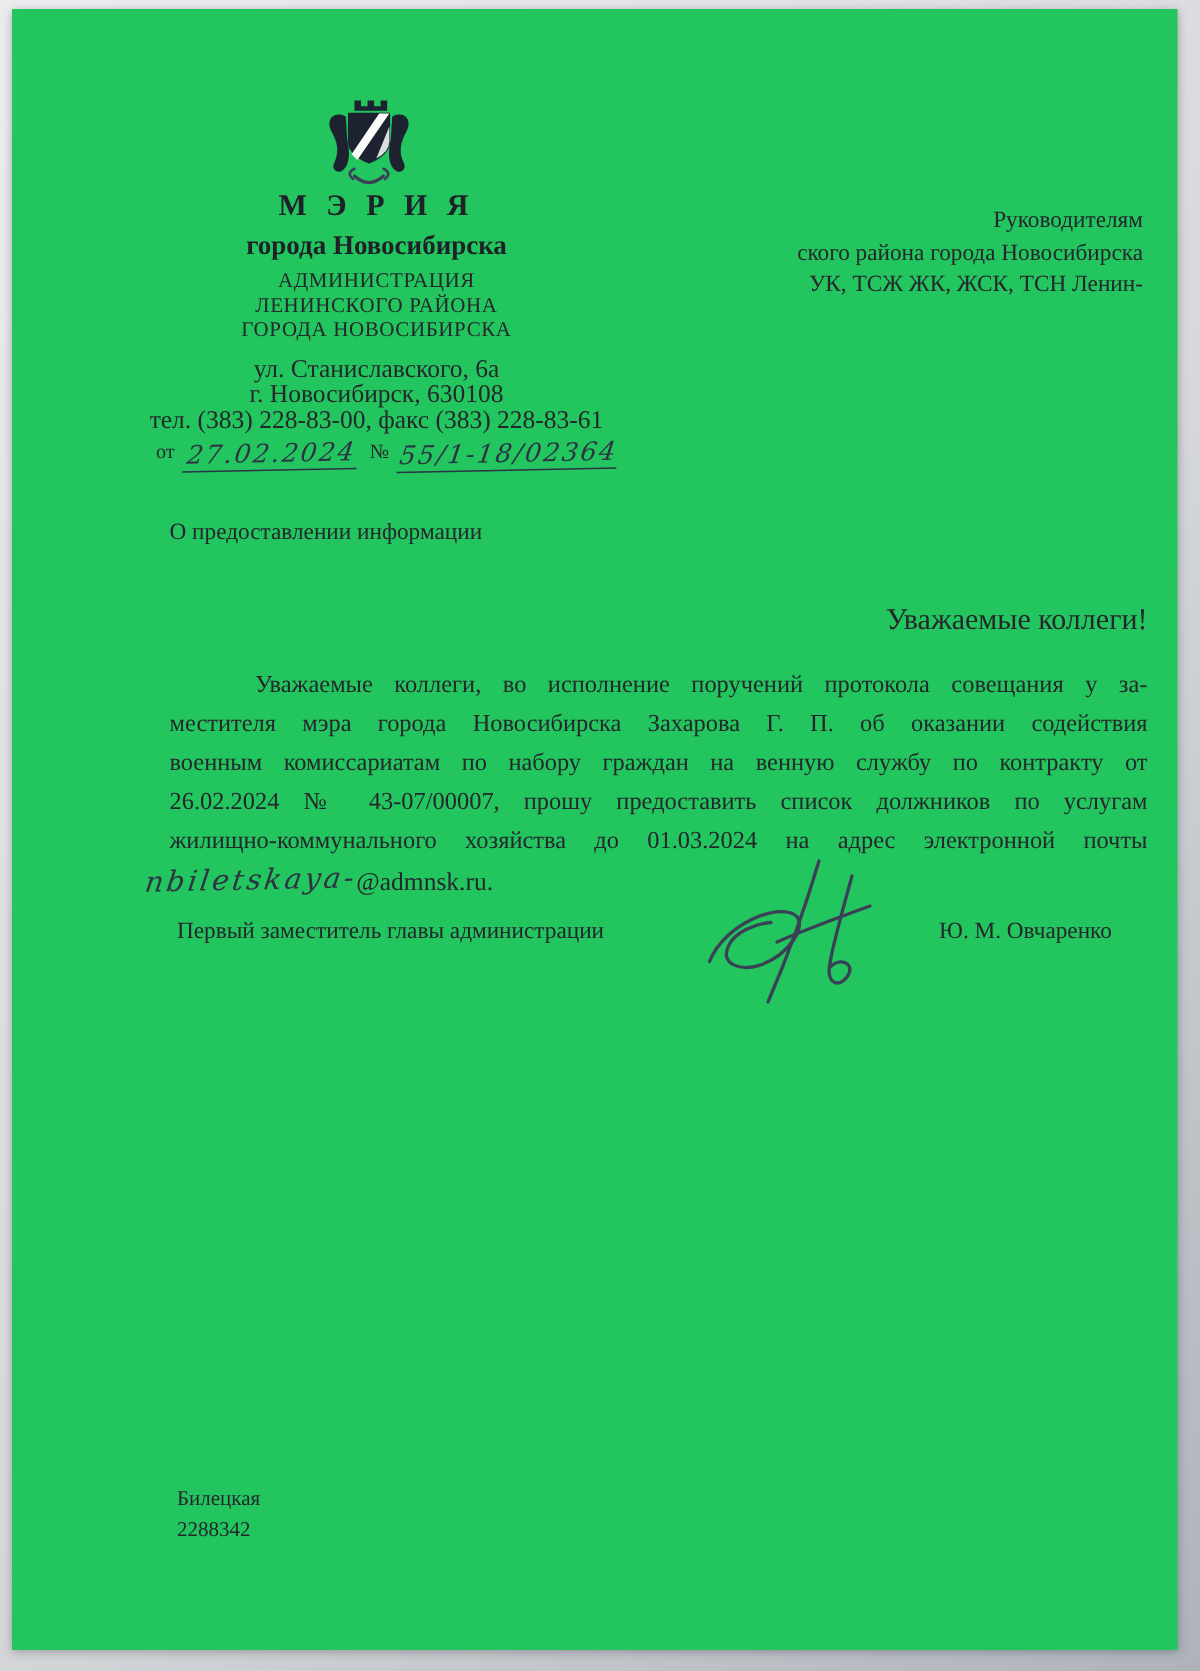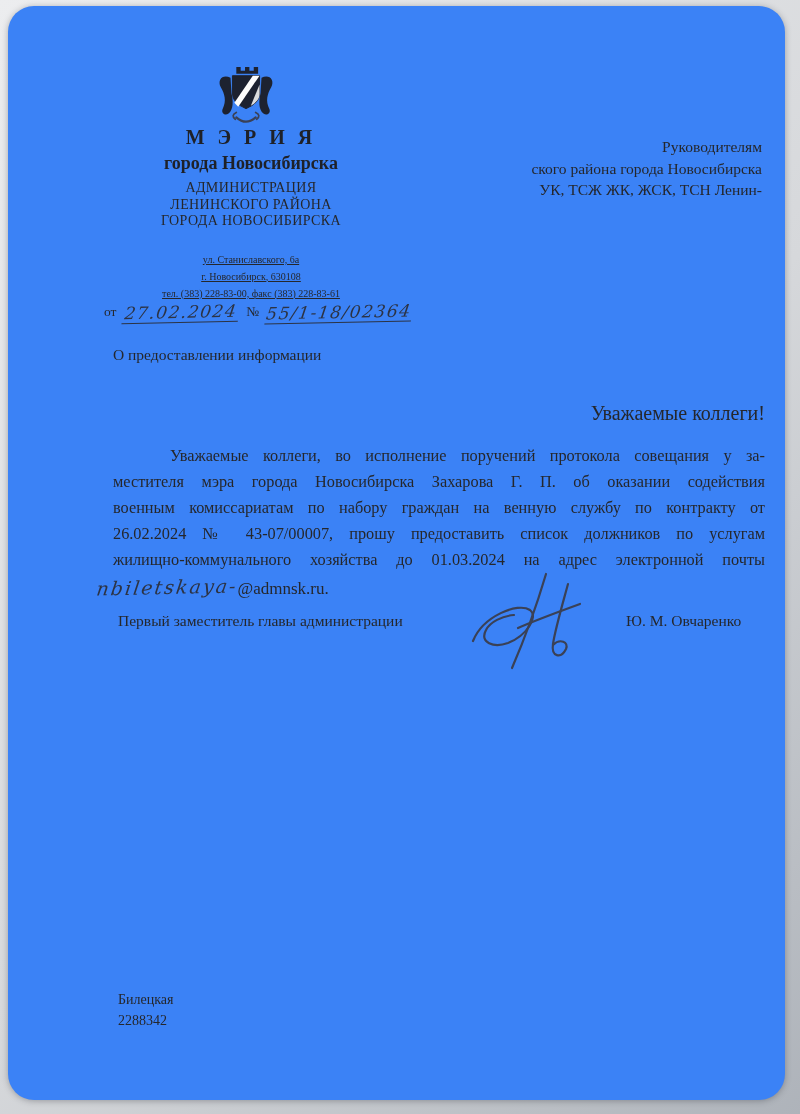--- a/index.html
+++ b/index.html
@@ -6,38 +6,37 @@
   html, body { width: 800px; height: 1114px; }
   body {
     font-family: "Liberation Serif", "DejaVu Serif", serif;
     background: linear-gradient(135deg, #ecedef 0%, #d6d8db 55%, #aeb3ba 100%);
     position: relative;
     overflow: hidden;
   }
   .page {
     position: absolute;
     left: 8px; top: 6px; right: 15px; bottom: 14px;
-    background: #3b82f6;
+    background: #22c55e;
     box-shadow: 0 1px 6px rgba(40,44,52,.35);
     color: #25272c;
-    border-radius: 26px;
   }
   .abs { position: absolute; }
 
   
   .emblem { left: 207px; top: 57px; width: 62px; height: 68px; }
   .org-block { left: 78px; top: 120px; width: 330px; text-align: center; }
   .org-title { font-size: 20px; font-weight: bold; letter-spacing: 4px; color: #1e2128; }
   .org-subtitle { font-size: 18px; font-weight: bold; margin-top: 4px; color: #1e2128; }
   .org-admin { font-size: 14px; line-height: 16.5px; margin-top: 6px; letter-spacing: .4px; }
-  .addr { font-size: 10px; line-height: 17px; margin-top: 21px; text-decoration: underline; }
+  .addr { font-size: 17px; line-height: 17px; margin-top: 7px; }
 
   
   .ref-row { left: 96px; top: 287px; width: 330px; height: 30px;
-             font-size: 13.5px; display: flex; align-items: flex-end; gap: 7px; }
+             font-size: 13.5px; display: flex; align-items: flex-start; gap: 7px; }
   .ref-label { padding-bottom: 3px; }
   .hand {
     font-family: "DejaVu Serif", serif;
     font-style: italic;
     color: #2c3344;
     display: inline-block;
     transform: skewX(-9deg) rotate(-1.2deg);
     letter-spacing: 1.5px;
     white-space: nowrap;
   }

